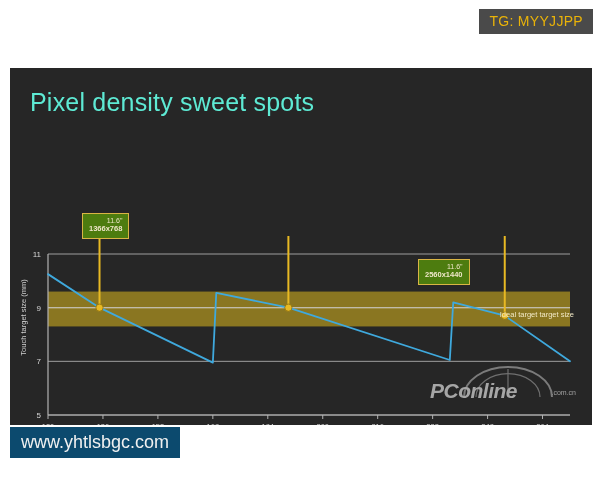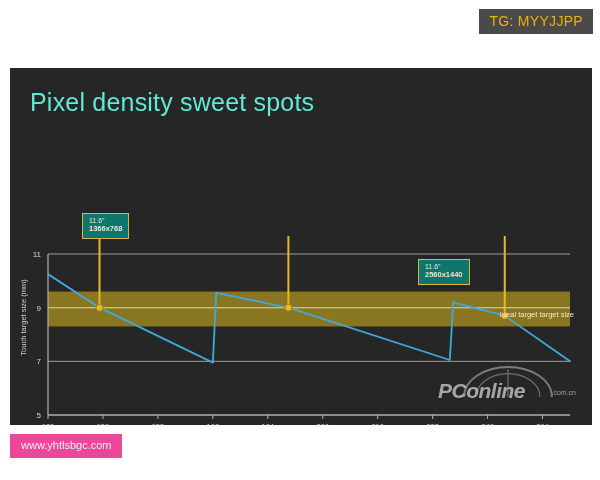--- a/index.html
+++ b/index.html
@@ -24,23 +24,23 @@
     color: #eab308;
     font-size: 14px;
     letter-spacing: 0.3px;
     padding: 5px 10px 6px 10px;
     line-height: 1;
   }
   .url-banner {
     position: absolute;
     left: 10px;
     bottom: 22px;
-    background: #ec4899;
+    background: #0c4a6e;
     color: #f0f0f0;
-    font-size: 11px;
+    font-size: 18px;
     padding: 6px 11px 7px 11px;
     line-height: 1;
   }
 
   
   .slide {
     position: absolute;
     left: 10px;
     top: 68px;
     width: 582px;
@@ -66,23 +66,23 @@
     top: 0;
     width: 582px;
     height: 357px;
   }
   .chart-svg { display: block; }
 
   
   .callout {
     position: absolute;
     border: 1.5px solid #d9b544;
-    background: #0f766e;
+    background: #4d7c0f;
     color: #efe6c8;
-    text-align: left;
+    text-align: right;
     padding: 3px 6px 4px 6px;
     line-height: 1.15;
     white-space: nowrap;
   }
   .callout .c-size { font-size: 7px; display: block; }
   .callout .c-res  { font-size: 7.5px; display: block; font-weight: bold; }
 
   .callout-1 { left: 72px; top: 145px; }
   .callout-2 { left: 221px; top: 145px; }
   .callout-3 { left: 408px; top: 145px; margin-top: 46px; }
@@ -113,21 +113,21 @@
     position: absolute;
     right: 12px;
     bottom: 2px;
     width: 150px;
     height: 58px;
     opacity: 0.72;
     pointer-events: none;
   }
   .wm-text {
     position: absolute;
-    left: 8px;
+    left: 0;
     top: 14px;
     width: 150px;
     color: #d8d8d8;
     font-size: 21px;
     font-weight: bold;
     font-style: italic;
     letter-spacing: -0.5px;
     text-align: left;
   }
   .wm-dom {

